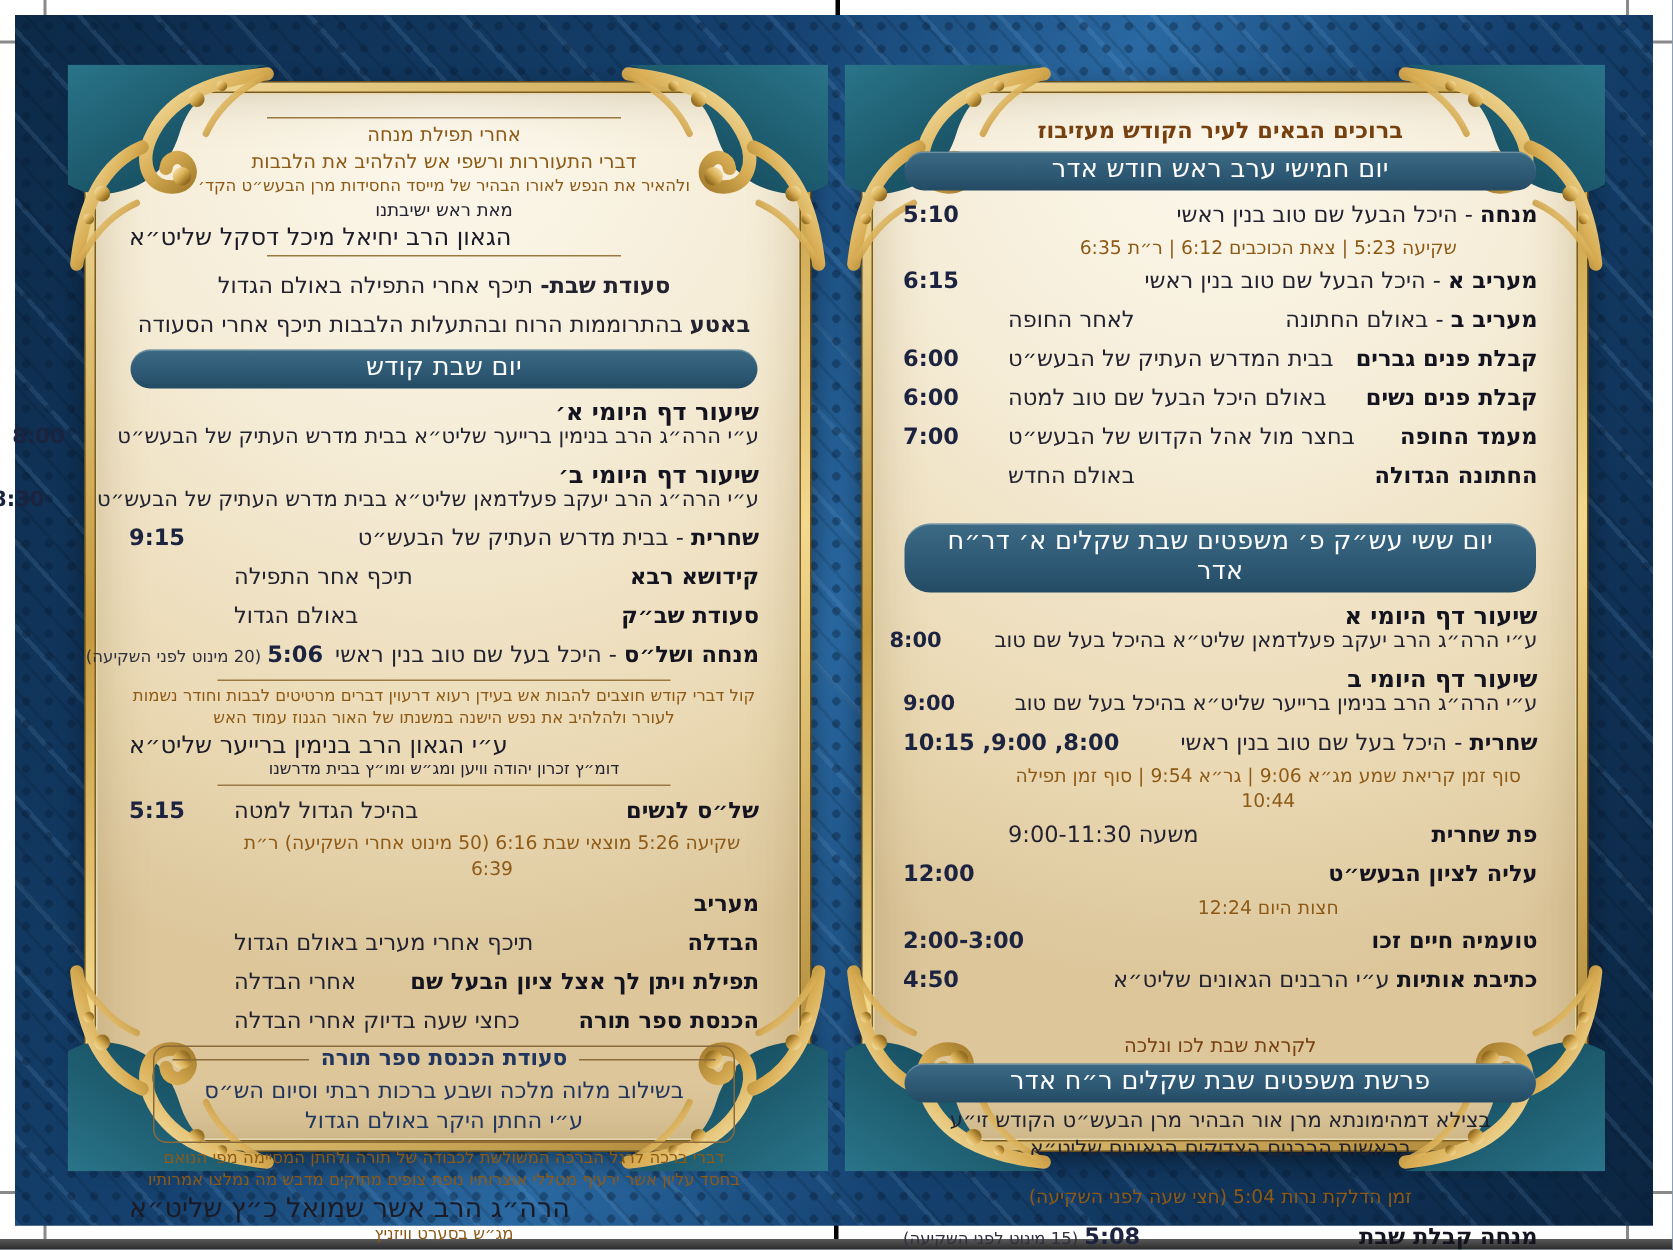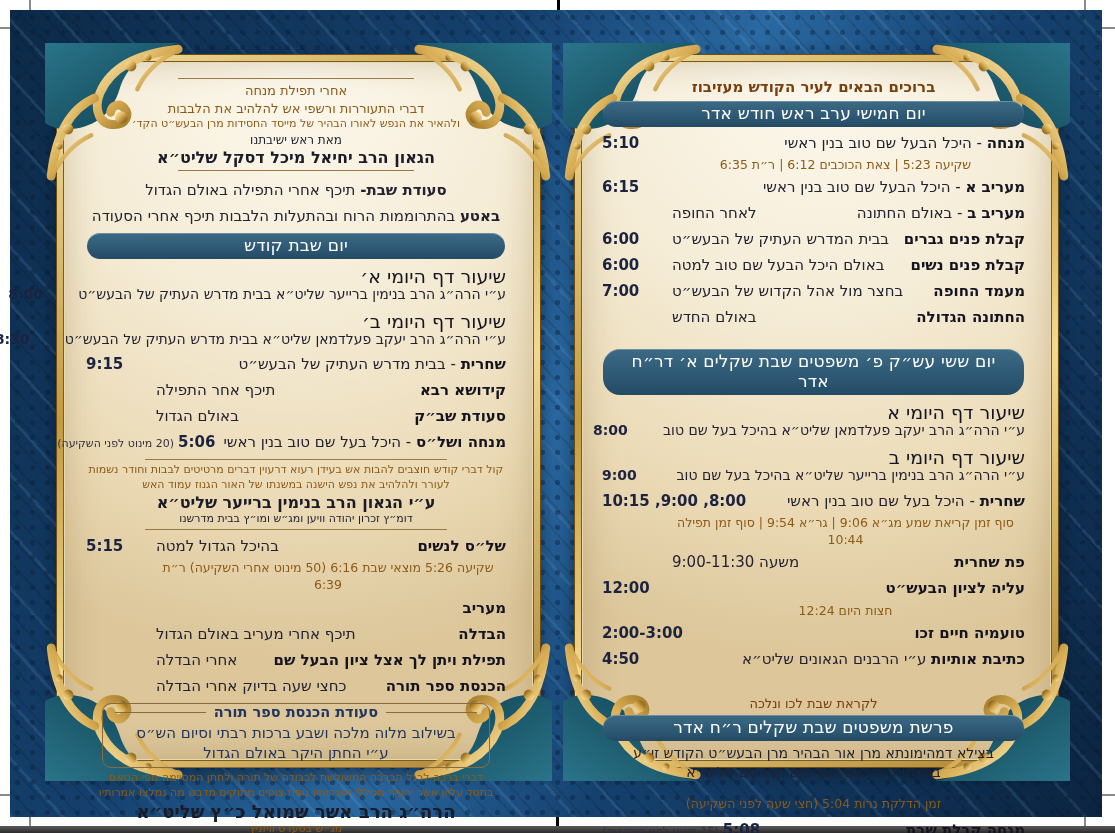--- a/index.html
+++ b/index.html
@@ -57,30 +57,30 @@
     font-size:17px;padding:2px 14px 4px;margin:3px 1px;letter-spacing:.2px;
     box-shadow:inset 0 1px 0 rgba(255,255,255,.25);
   }
   .row{display:flex;align-items:baseline;font-size:15px;line-height:1.4;margin:2.5px 0}
   .lbl{white-space:nowrap}
   .lbl b{color:#141420}
   .mid{flex:1;text-align:left;padding-left:8px}
   .time{min-width:62px;text-align:left;white-space:nowrap;color:#1b2340}
   .time b{font-weight:700}
   .tn{font-size:11px;margin-right:4px;color:#30303e}
-  .h-row{font-weight:normal;font-size:19px;margin:3px 0 -2px;color:#141420}
+  .h-row{font-weight:bold;font-size:16px;margin:3px 0 -2px;color:#141420}
   .desc{font-size:14px;margin-top:0}
   .note{font-size:12.5px;color:#8d5a16;text-align:center;padding-left:64px;line-height:1.35;margin:1px 0}
   .centerline{text-align:center;line-height:1.35}
   .brown{color:#8d5a16}
   .darkbrown{color:#77400f}
   .welcome{font-size:15px;font-weight:bold;text-align:center;color:#77400f;margin-bottom:2px}
   .s11{font-size:11px}.s12{font-size:12px}.s13{font-size:13px}
   .s14{font-size:14px}.s15{font-size:15px}
-  .speaker{font-size:16px;font-weight:bold;color:#1b1b28;text-align:center}
+  .speaker{font-size:16px;font-weight:normal;color:#1b1b28;text-align:left}
   .rule{border-top:1px solid #9a7a42;width:56%;margin:3px auto}
   .rule.wide{width:72%}
   .torah-box{
     border:1.4px solid #8a6a3a;border-radius:9px;margin:4px auto 3px;padding:0 12px 4px;
     width:86%;text-align:center;color:#21365f;font-weight:normal;font-size:15px;line-height:1.35;
   }
   .tb-title{display:flex;align-items:center;gap:8px;font-size:14.5px;margin-top:-1px}
   .tb-title::before,.tb-title::after{content:"";flex:1;border-top:1.4px solid #8a6a3a}
   .mt6{margin-top:6px}.mt14{margin-top:14px}.mt18{margin-top:18px}.mt22{margin-top:22px}
 </style>

